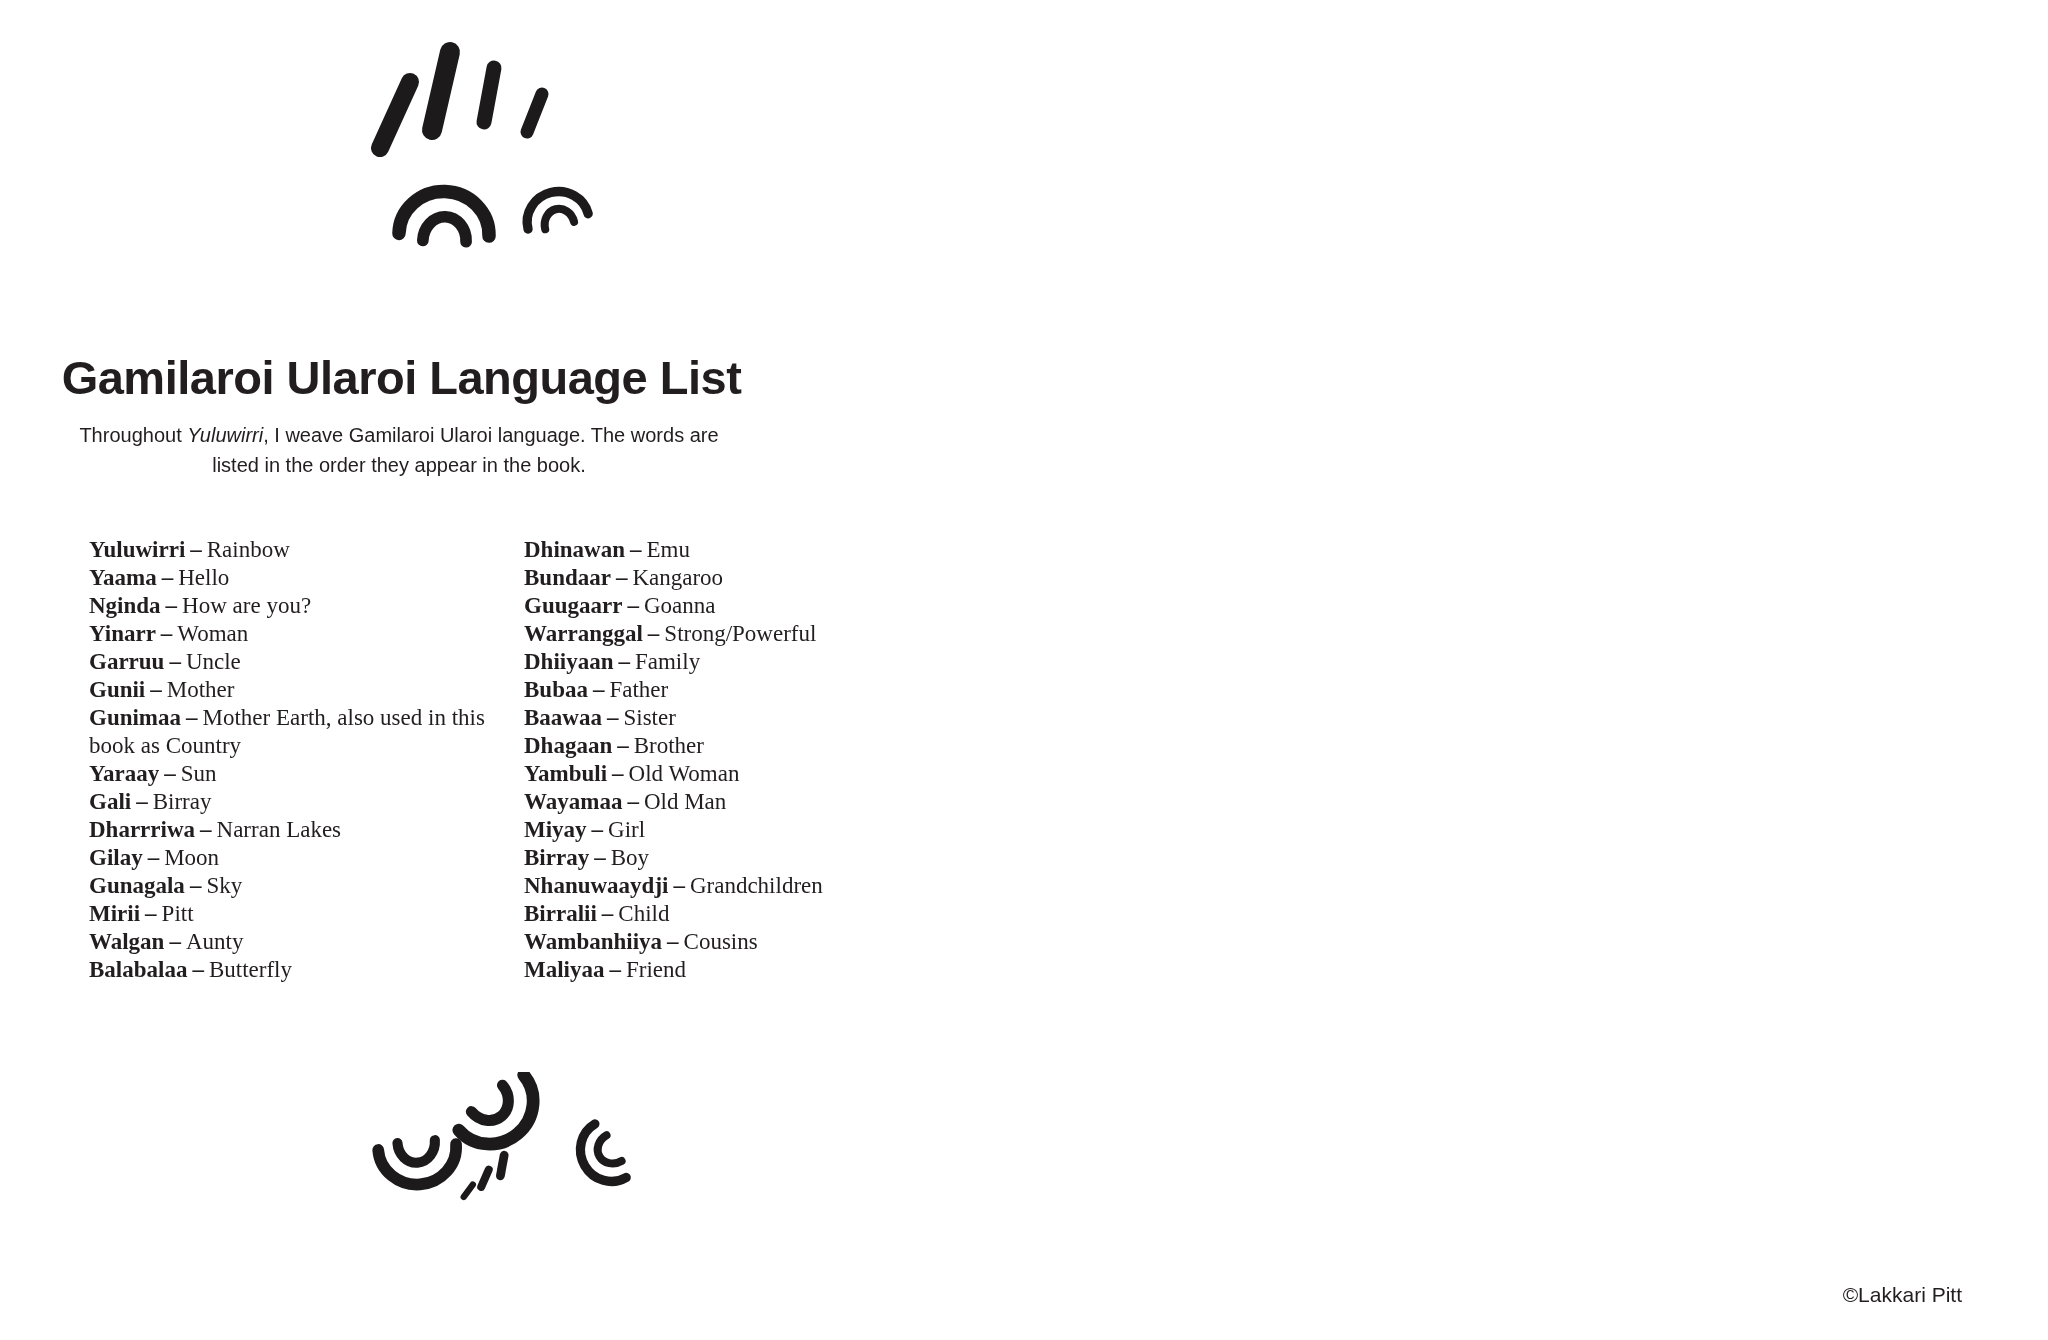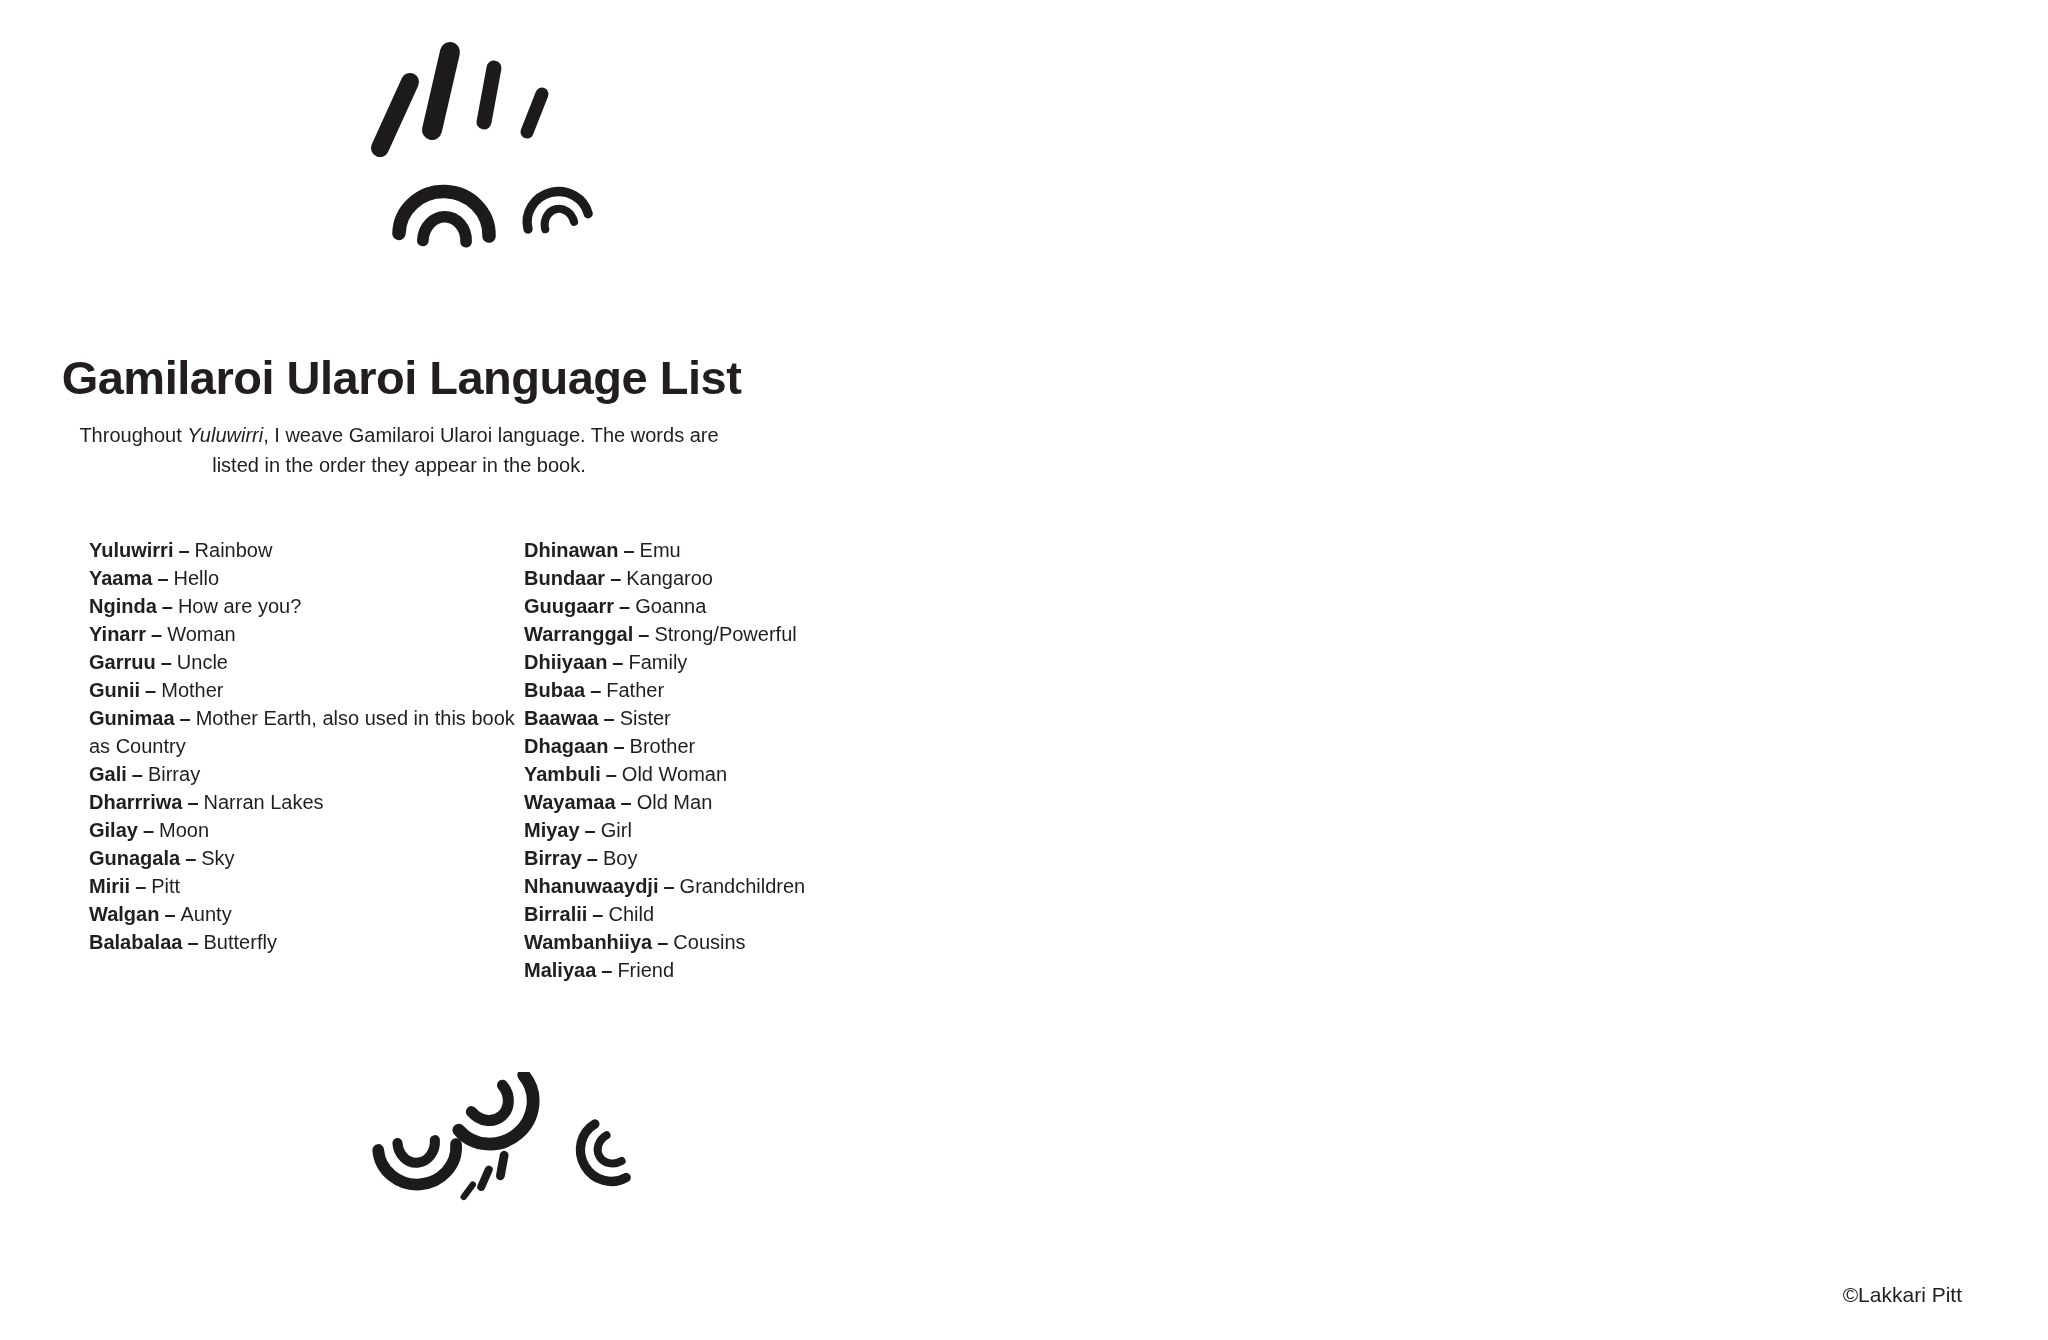--- a/index.html
+++ b/index.html
@@ -25,21 +25,21 @@
   }
   .intro {
     position:absolute; top:420px; left:70px; width:650px; margin:0;
     text-align:center; font-size:20px; line-height:30px;
   }
   .intro em { font-style:italic; }
 
   .word-col { position:absolute; top:536px; }
   #word-col-1 { left:85px;  width:432px; }
   #word-col-2 { left:520px; width:450px; }
-  .entry { font-size:20px; line-height:28px; }
+  .entry { font-size:23px; line-height:28px;font-family:Liberation Serif, serif; }
   .entry .w   { font-weight:700; }
   .entry .sep { font-weight:700; margin:0 5px; }
   .copyright {
     position:absolute; top:1283px; right:86px; font-size:21px;
   }
 </style>
 </head>
 <body>
 
 <svg width="0" height="0" style="position:absolute" aria-hidden="true">
@@ -100,20 +100,23 @@
       </div>
 
       <div class="entry">
         <span class="w">Gunii</span><span class="sep">–</span><span class="m">Mother</span>
       </div>
 
       <div class="entry">
         <span class="w">Gunimaa</span><span class="sep">–</span><span class="m">Mother Earth, also used in this book as Country</span>
       </div>
 
+      <div class="entry">
+        <span class="w">Yaraay</span><span class="sep">–</span><span class="m">Sun</span>
+      </div>
 
       <div class="entry">
         <span class="w">Gali</span><span class="sep">–</span><span class="m">Birray</span>
       </div>
 
       <div class="entry">
         <span class="w">Dharrriwa</span><span class="sep">–</span><span class="m">Narran Lakes</span>
       </div>
 
       <div class="entry">

